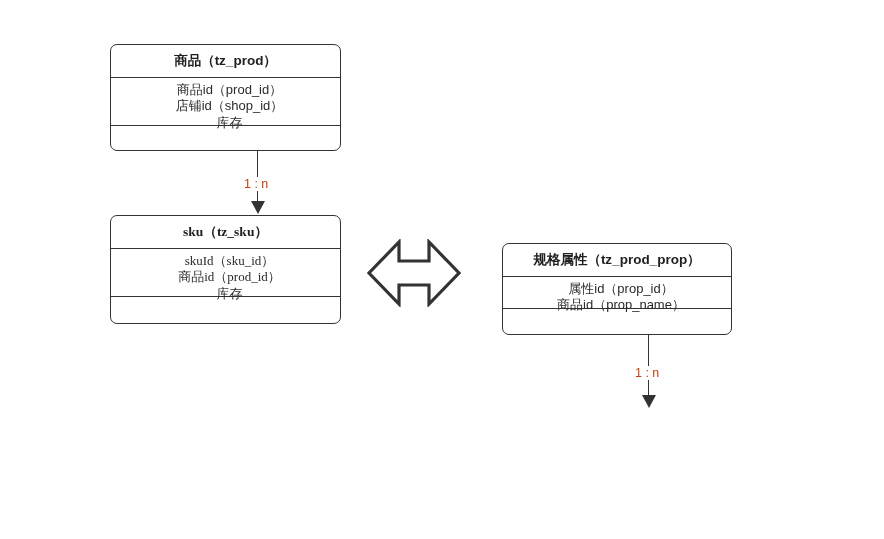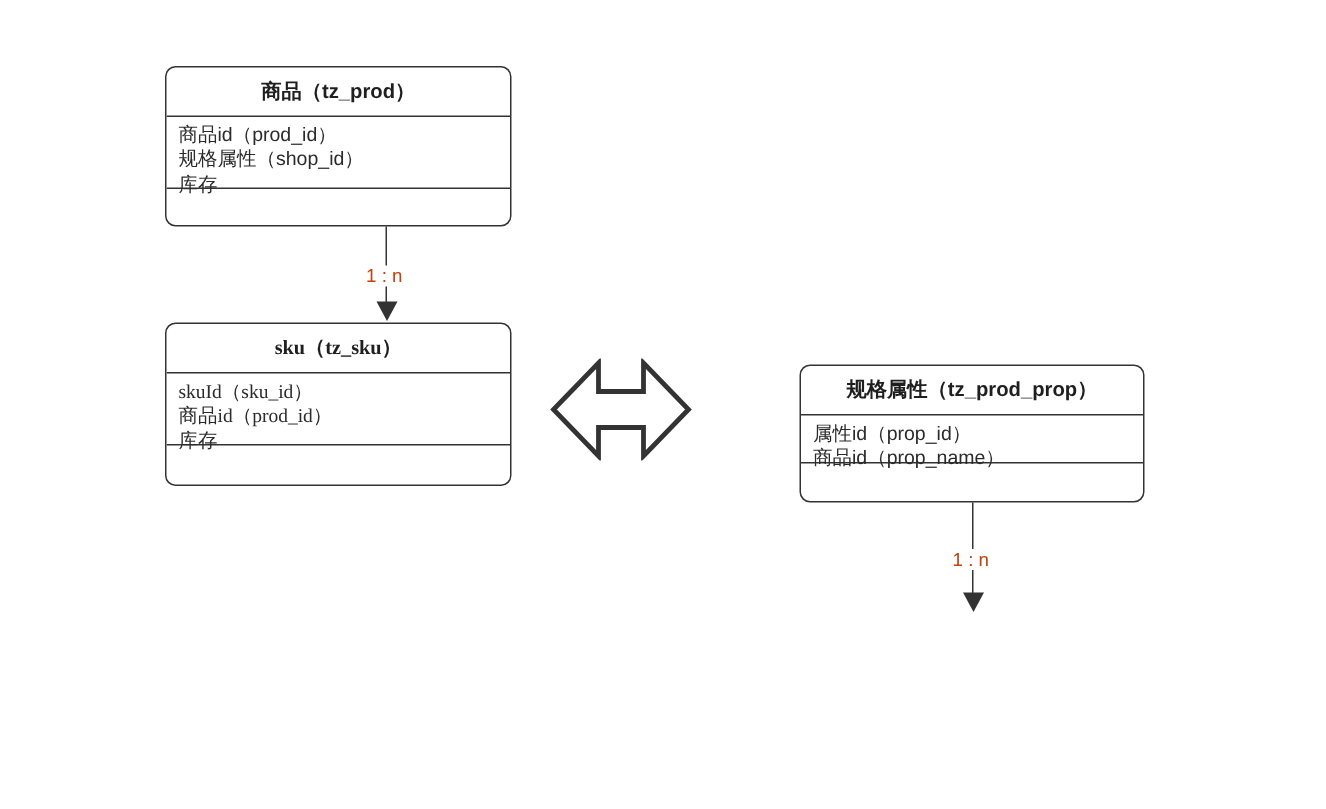--- a/index.html
+++ b/index.html
@@ -44,20 +44,21 @@
     padding: 9px 6px 9px 6px;
     color: #1f1f1f;
     border-bottom: 1.8px solid #333333;
     white-space: nowrap;
   }
   .entity-attrs {
     box-sizing: border-box;
     width: 100%;
     padding: 4px 0 5px 8px;
     border-bottom: 1.8px solid #333333;
+    text-align: center;
   }
   .attr-row {
     font-size: 13px;
     line-height: 16.5px;
     color: #2b2b2b;
     white-space: nowrap;
   }
   .entity-methods {
     box-sizing: border-box;
     width: 100%;
@@ -97,21 +98,21 @@
 </style>
 </head>
 <body>
 
 <div id="canvas">
 
   <div class="entity" style="left:110px; top:40px; width:231px; height:107px;">
     <div class="entity-title">商品（tz_prod）</div>
     <div class="entity-attrs" style="height:48px;">
       <div class="attr-row">商品id（prod_id）</div>
-      <div class="attr-row">规格属性（shop_id）</div>
+      <div class="attr-row">店铺id（shop_id）</div>
       <div class="attr-row">库存</div>
     </div>
     <div class="entity-methods" style="height:22px;"></div>
   </div>
 
   <div class="connector">
     <div class="conn-line" style="left:225px; top:147px; height:52px;"></div>
     <div class="conn-arrow" style="left:219px; top:197px;"></div>
     <div class="conn-label" style="left:210px; top:173px;">1 : n</div>
   </div>
@@ -125,21 +126,21 @@
     </div>
     <div class="entity-methods" style="height:24px;"></div>
   </div>
 
   <div class="double-arrow" style="left:366px; top:235px; width:96px; height:68px;">
     <svg width="96" height="68" viewBox="0 0 96 68" xmlns="http://www.w3.org/2000/svg">
       <polygon points="33,3 33,22 63,22 63,3 93,34 63,65 63,46 33,46 33,65 3,34" fill="#ffffff" stroke="#333333" stroke-width="3.2" stroke-linejoin="miter"></polygon>
     </svg>
   </div>
 
-  <div class="entity" style="left:502px; top:239px; width:230px; height:92px;margin-left:31px;">
+  <div class="entity" style="left:502px; top:239px; width:230px; height:92px;">
     <div class="entity-title">规格属性（tz_prod_prop）</div>
     <div class="entity-attrs" style="height:32px;">
       <div class="attr-row">属性id（prop_id）</div>
       <div class="attr-row">商品id（prop_name）</div>
     </div>
     <div class="entity-methods" style="height:23px;"></div>
   </div>
 
   <div class="connector">
     <div class="conn-line" style="left:616px; top:331px; height:62px;"></div>

